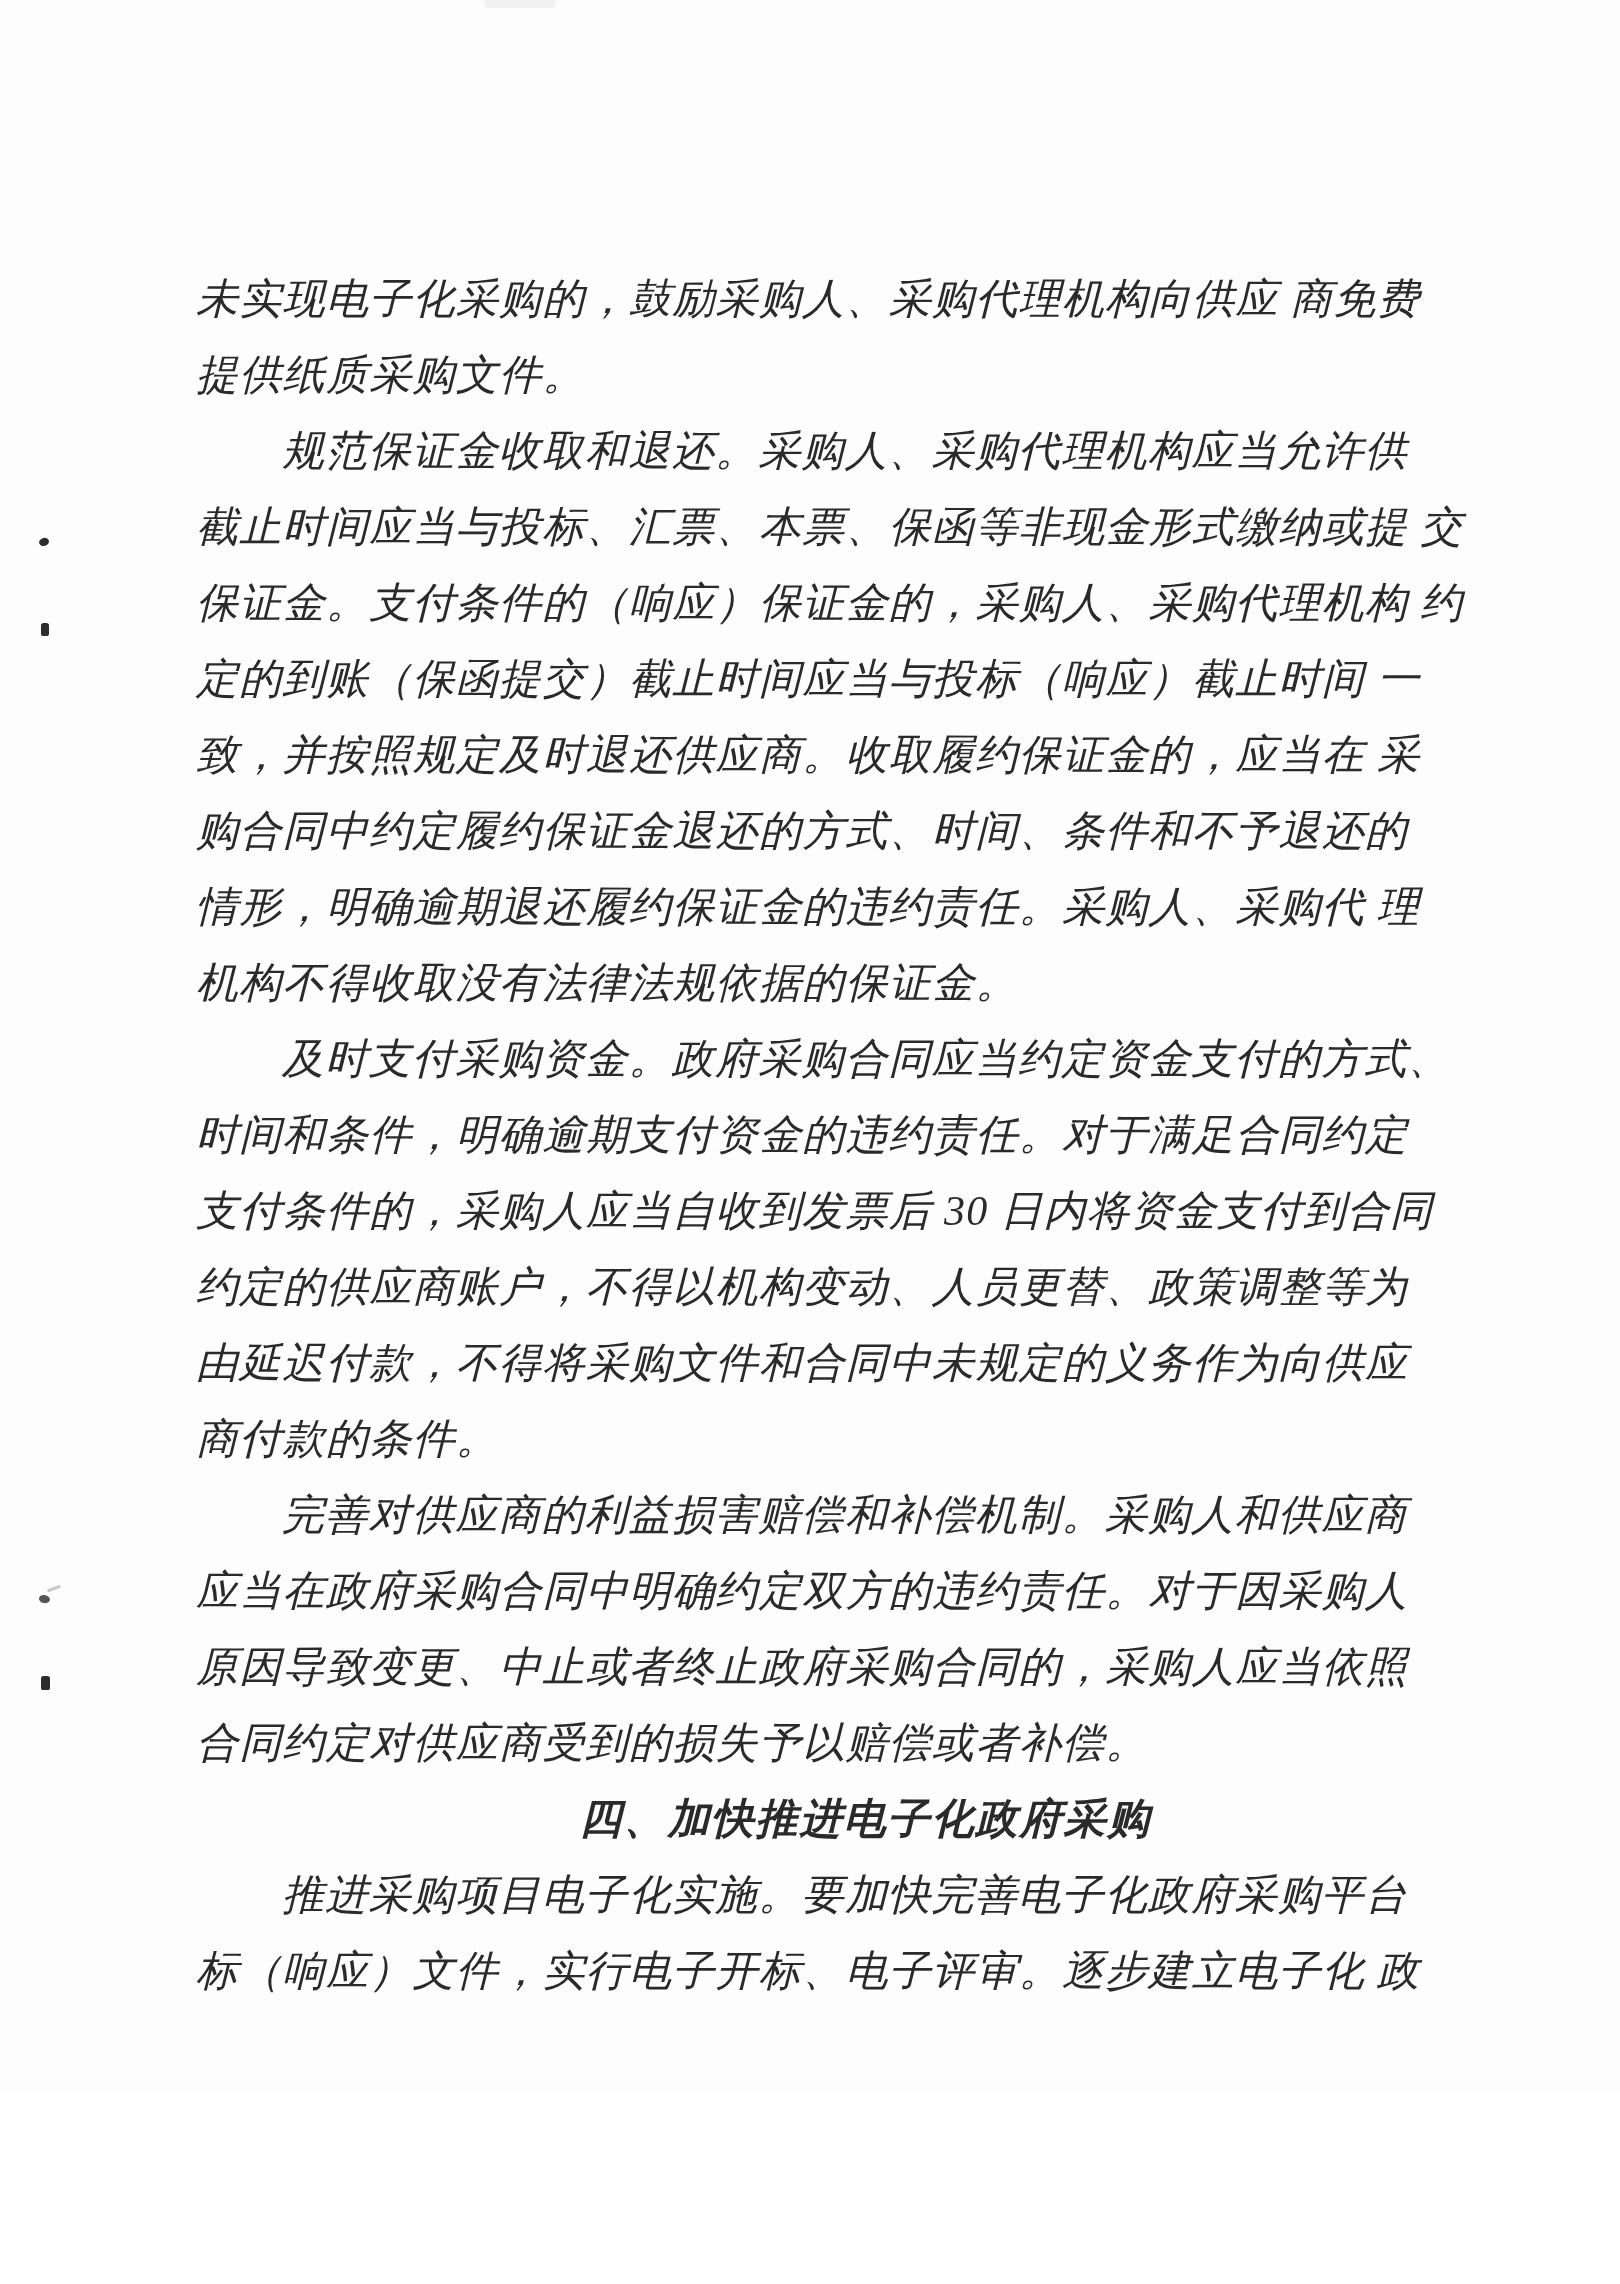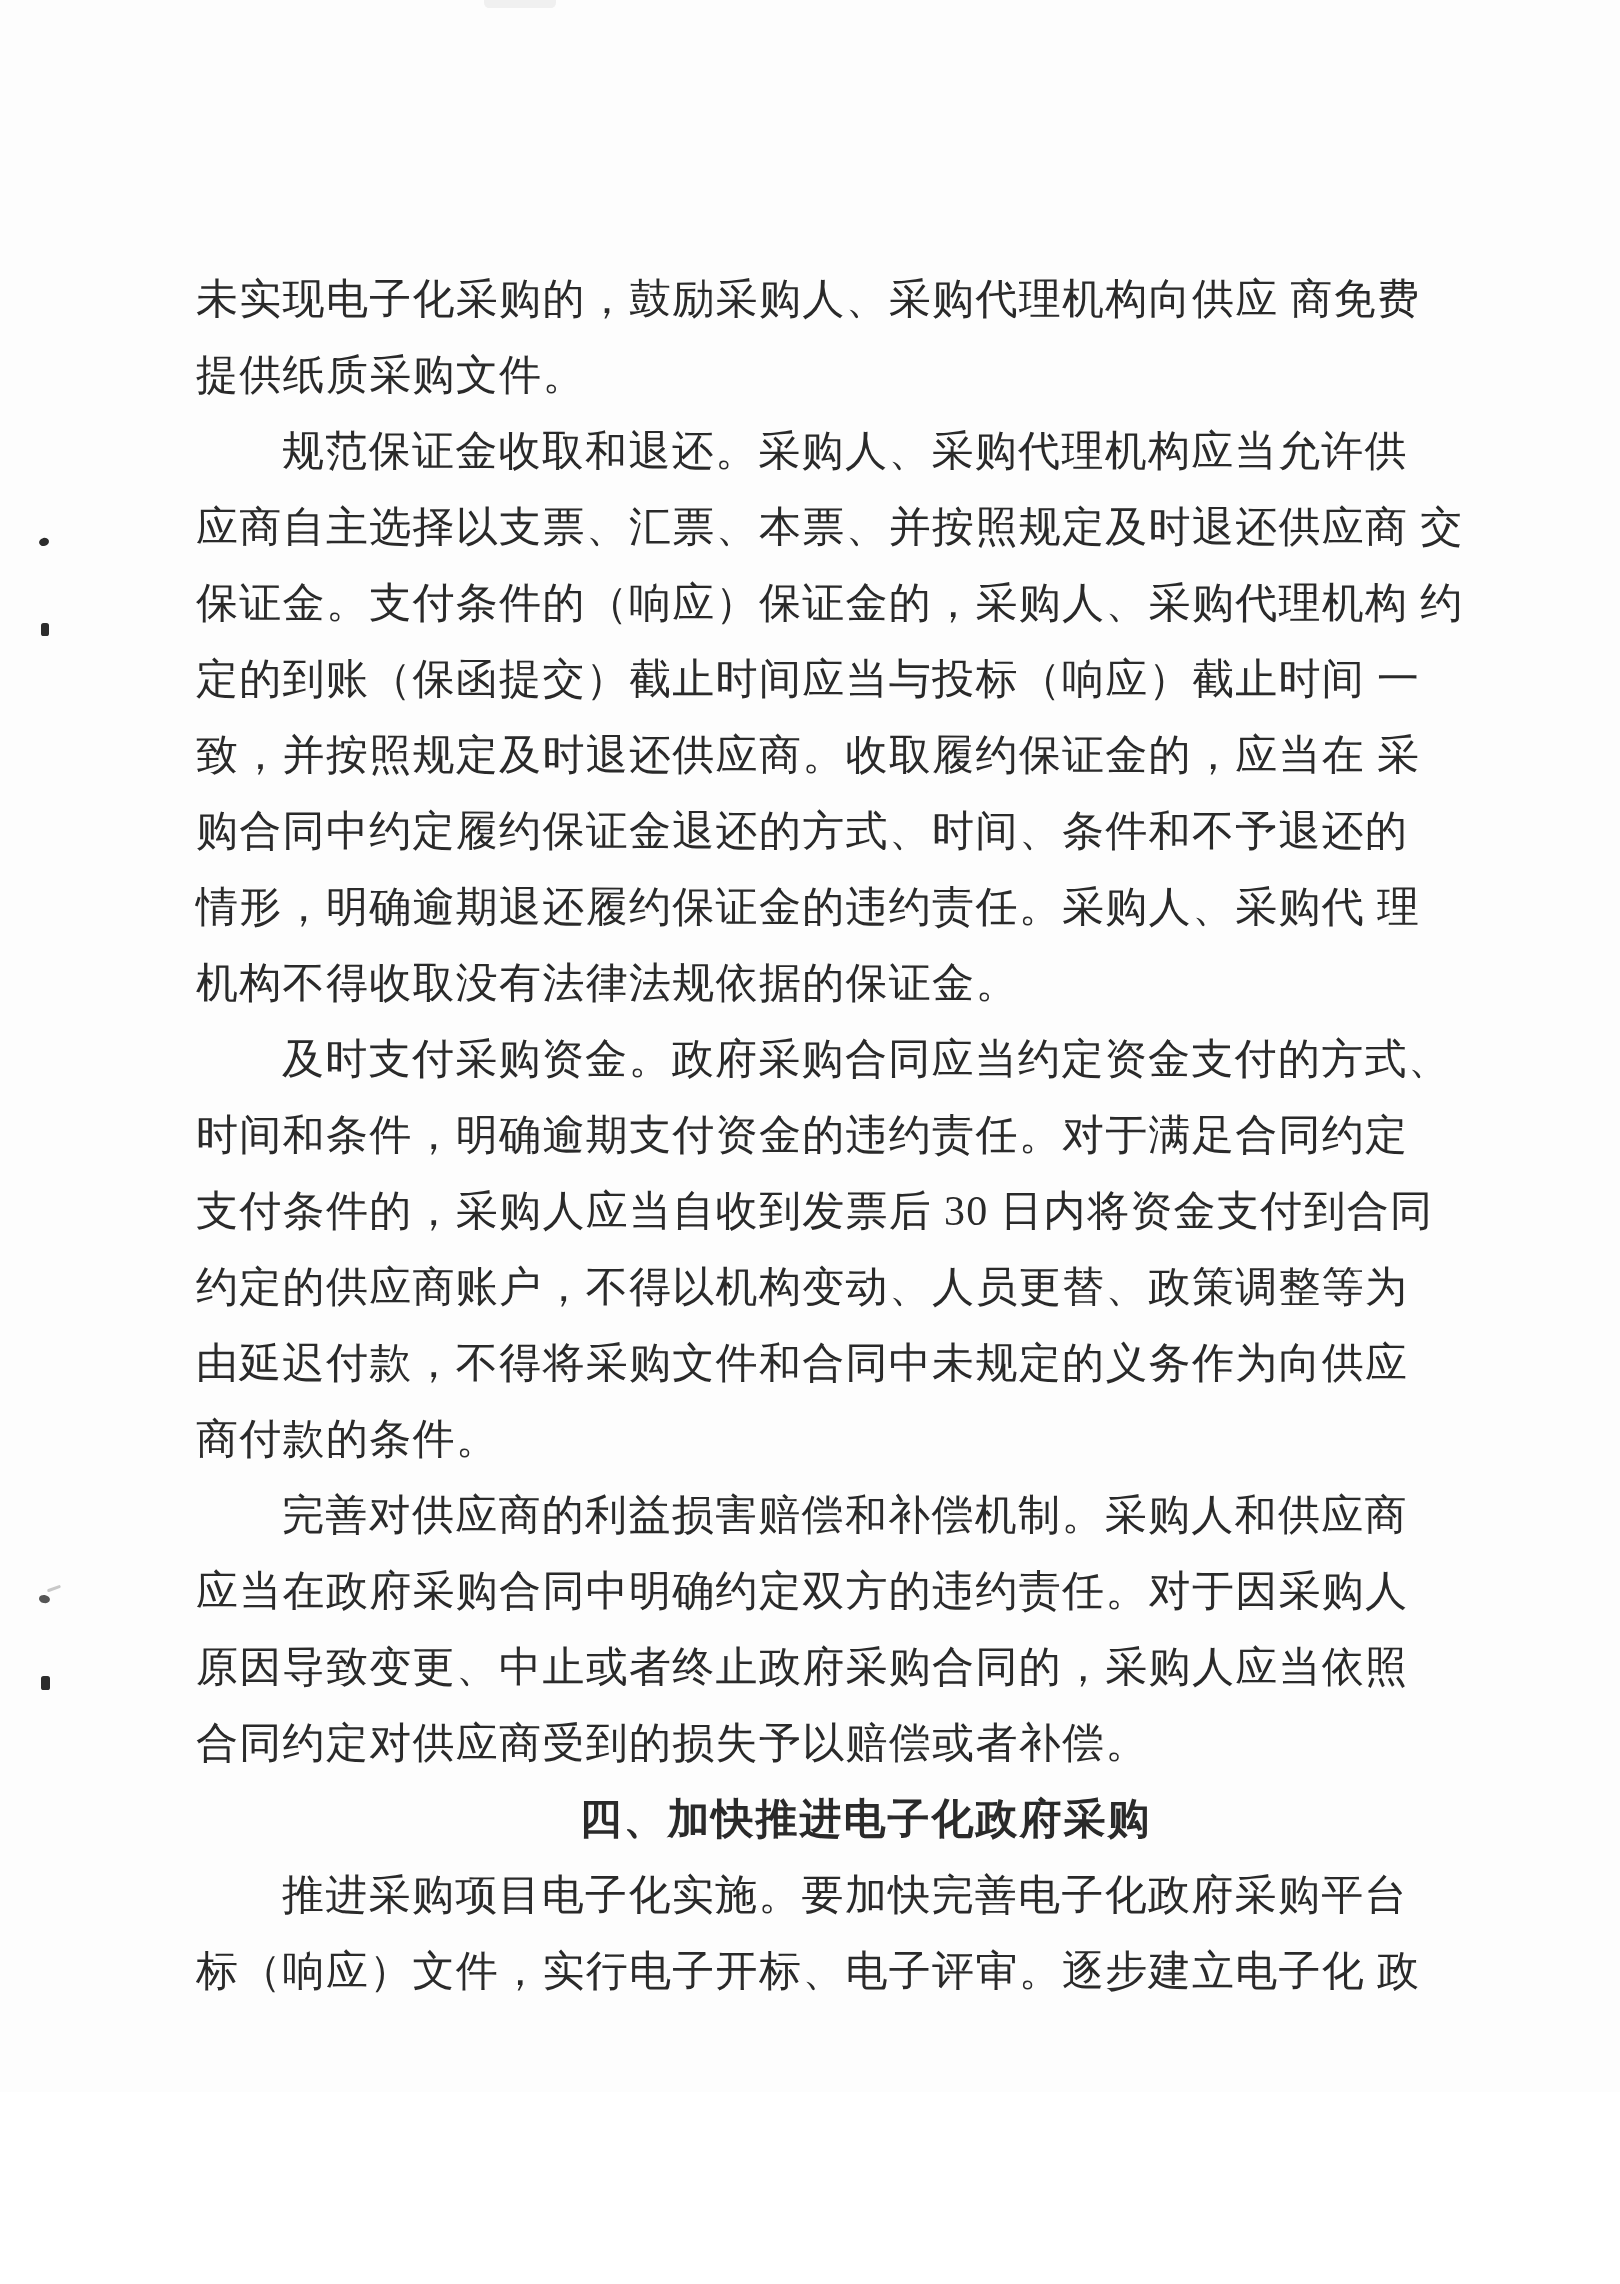--- a/index.html
+++ b/index.html
@@ -8,20 +8,21 @@
     background: #ffffff;
   }
   .page {
     position: relative;
     width: 1621px;
     height: 2092px;
     background: #fdfdfd;
     overflow: hidden;
     font-family: "Liberation Serif", "DejaVu Serif", serif;
     color: #2a2a2a;
+    font-style: italic;
   }
   .text-block {
     position: absolute;
     left: 196px;
     top: 261px;
     width: 1253px;
   }
   .line {
     display: block;
     height: 76px;
@@ -73,21 +74,21 @@
 <body>
 
 <div class="page">
 
   <div class="smudge-top"></div>
 
   <div class="text-block">
     <div class="line">未实现电子化采购的，鼓励采购人、采购代理机构向供应 商免费</div>
     <div class="line">提供纸质采购文件。</div>
     <div class="line indent">规范保证金收取和退还。采购人、采购代理机构应当允许供</div>
-    <div class="line">应商自主选择以支票、汇票、本票、并按照规定及时退还供应商 交</div>
+    <div class="line">截止时间应当与投标、汇票、本票、保函等非现金形式缴纳或提 交</div>
     <div class="line">保证金。支付条件的（响应）保证金的，采购人、采购代理机构 约</div>
     <div class="line">定的到账（保函提交）截止时间应当与投标（响应）截止时间 一</div>
     <div class="line">致，并按照规定及时退还供应商。收取履约保证金的，应当在 采</div>
     <div class="line">购合同中约定履约保证金退还的方式、时间、条件和不予退还的</div>
     <div class="line">情形，明确逾期退还履约保证金的违约责任。采购人、采购代 理</div>
     <div class="line">机构不得收取没有法律法规依据的保证金。</div>
     <div class="line indent">及时支付采购资金。政府采购合同应当约定资金支付的方式、</div>
     <div class="line">时间和条件，明确逾期支付资金的违约责任。对于满足合同约定</div>
     <div class="line">支付条件的，采购人应当自收到发票后 30 日内将资金支付到合同</div>
     <div class="line">约定的供应商账户，不得以机构变动、人员更替、政策调整等为</div>

